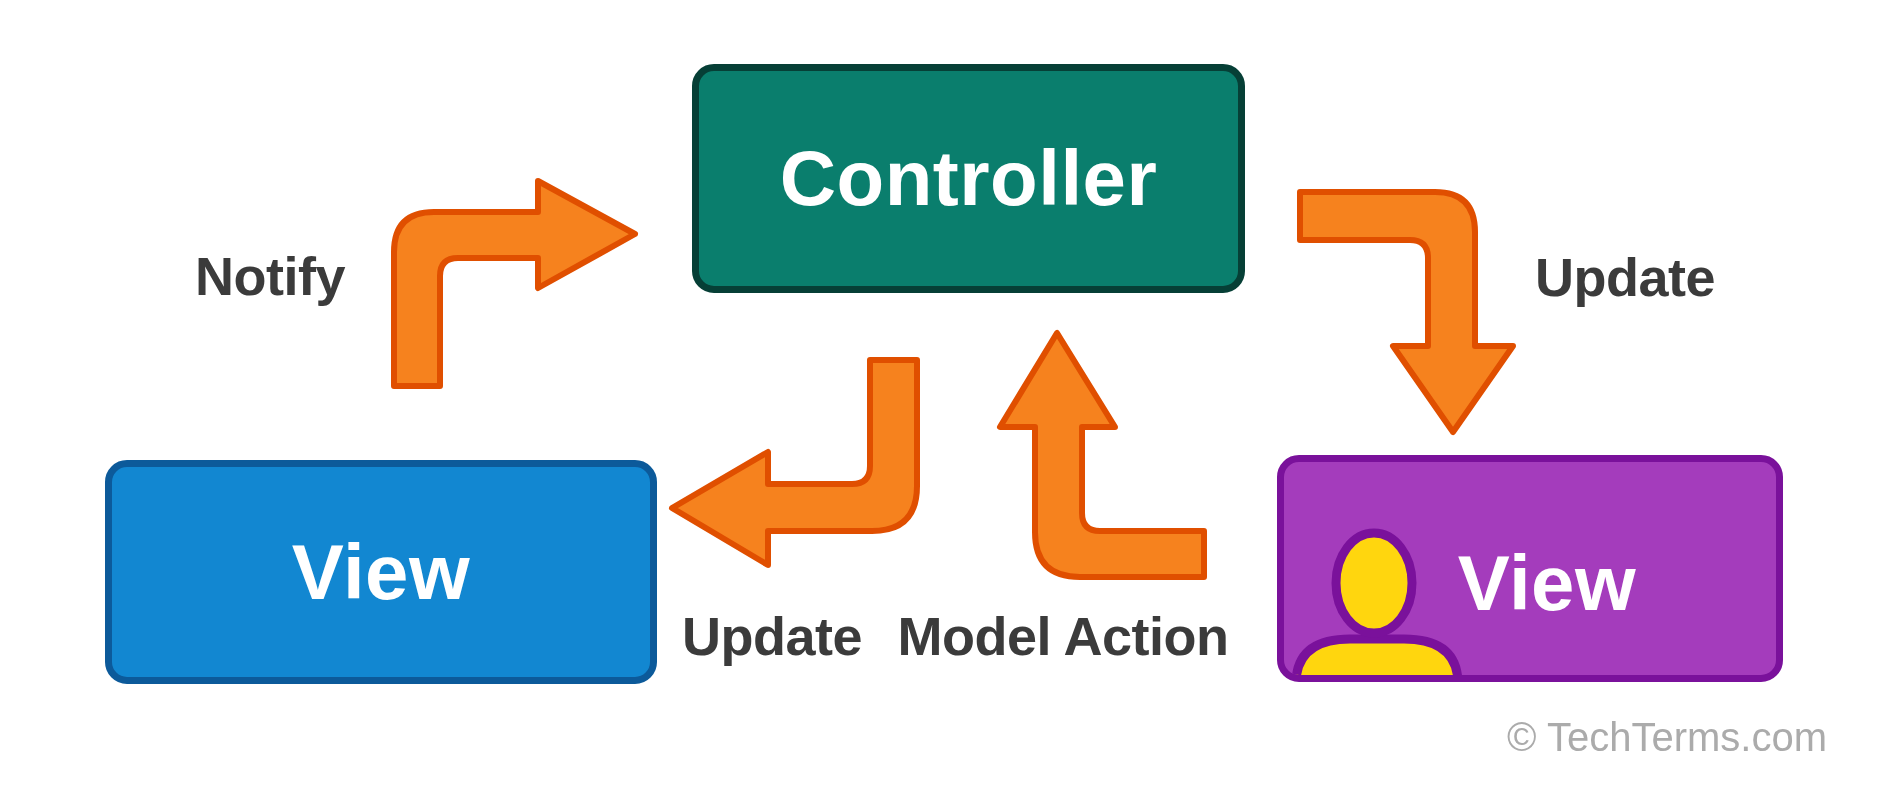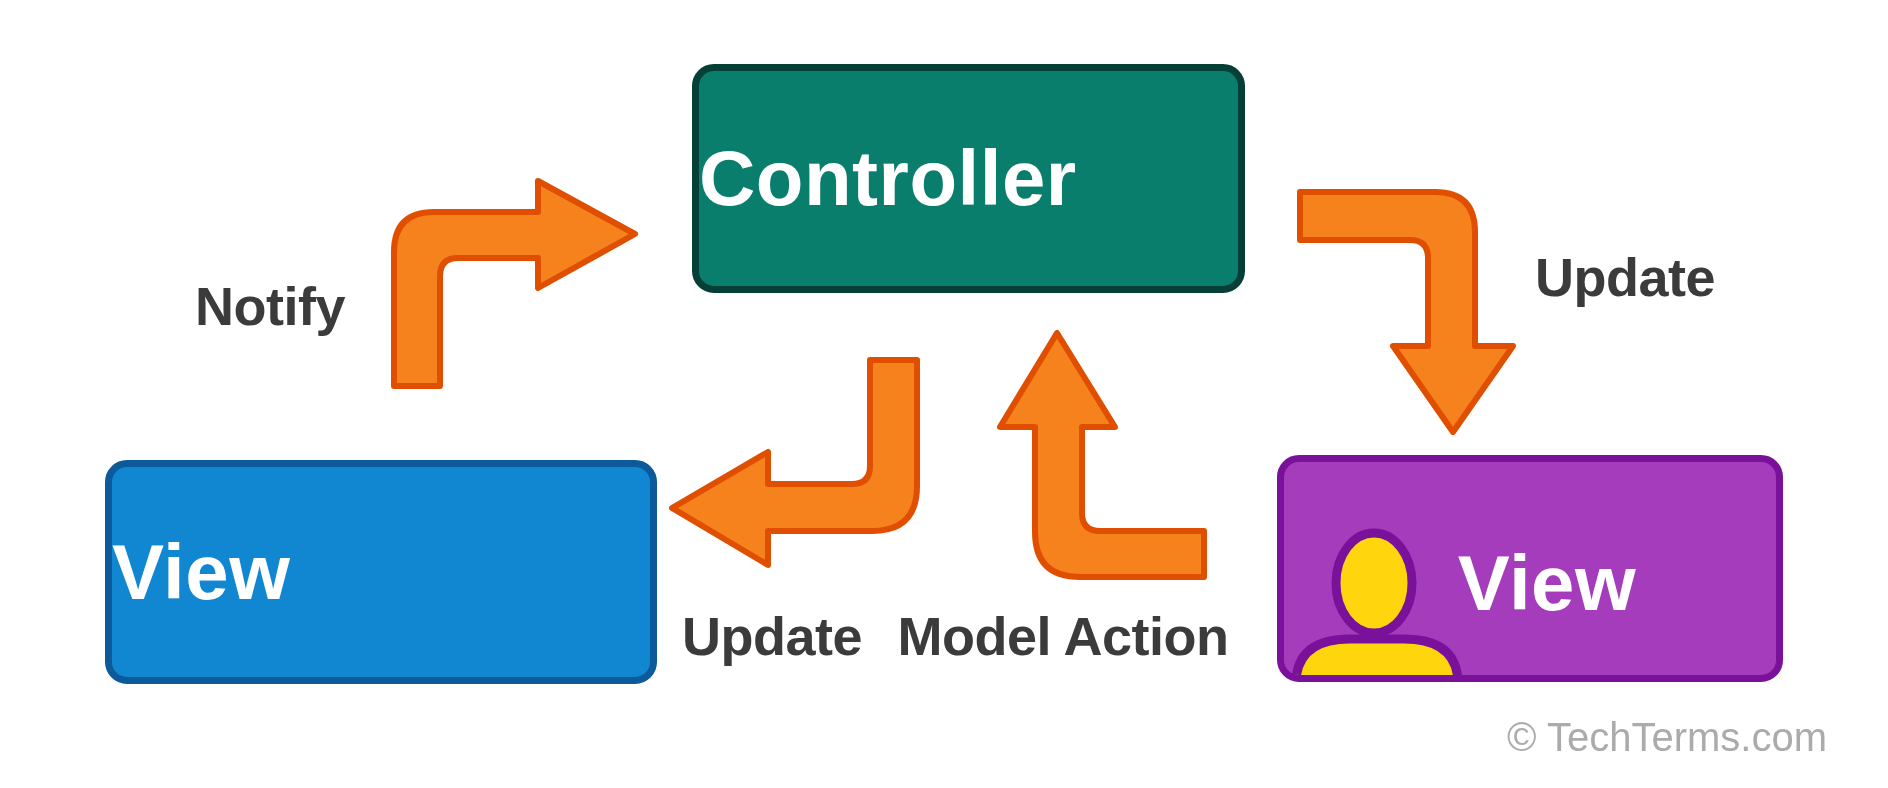--- a/index.html
+++ b/index.html
@@ -22,20 +22,21 @@
     stroke-width: 6;
     stroke-linejoin: round;
   }
   .node {
     position: absolute;
     box-sizing: border-box;
     border-radius: 22px;
     border: 7px solid #000;
     display: flex;
     align-items: center;
+    justify-content: center;
   }
   .node-label {
     color: var(--c-node_text, #ffffff);
     font-size: 78px;
     font-weight: 700;
     letter-spacing: 0.5px;
     white-space: nowrap;
   }
   .controller {
     left: 692px; top: 64px; width: 553px; height: 229px;
@@ -71,21 +72,21 @@
   }
   .edge-label {
     position: absolute;
     transform: translate(-50%, -50%);
     color: var(--c-edge_label, #3B3B3B);
     font-size: 54px;
     font-weight: 600;
     letter-spacing: -0.5px;
     white-space: nowrap;
   }
-  .lbl-notify      { left: 270px;  top: 276px; margin-top: 30px; }
+  .lbl-notify      { left: 270px;  top: 276px; }
   .lbl-update-right{ left: 1625px; top: 277px; }
   .lbl-update-mid  { left: 772px;  top: 636px; }
   .lbl-user-action { left: 1063px; top: 636px; }
   .credit {
     position: absolute;
     right: 61px; top: 737px;
     transform: translateY(-50%);
     color: var(--c-credit_text, #ABABAB);
     font-size: 40px;
     font-weight: 500;

